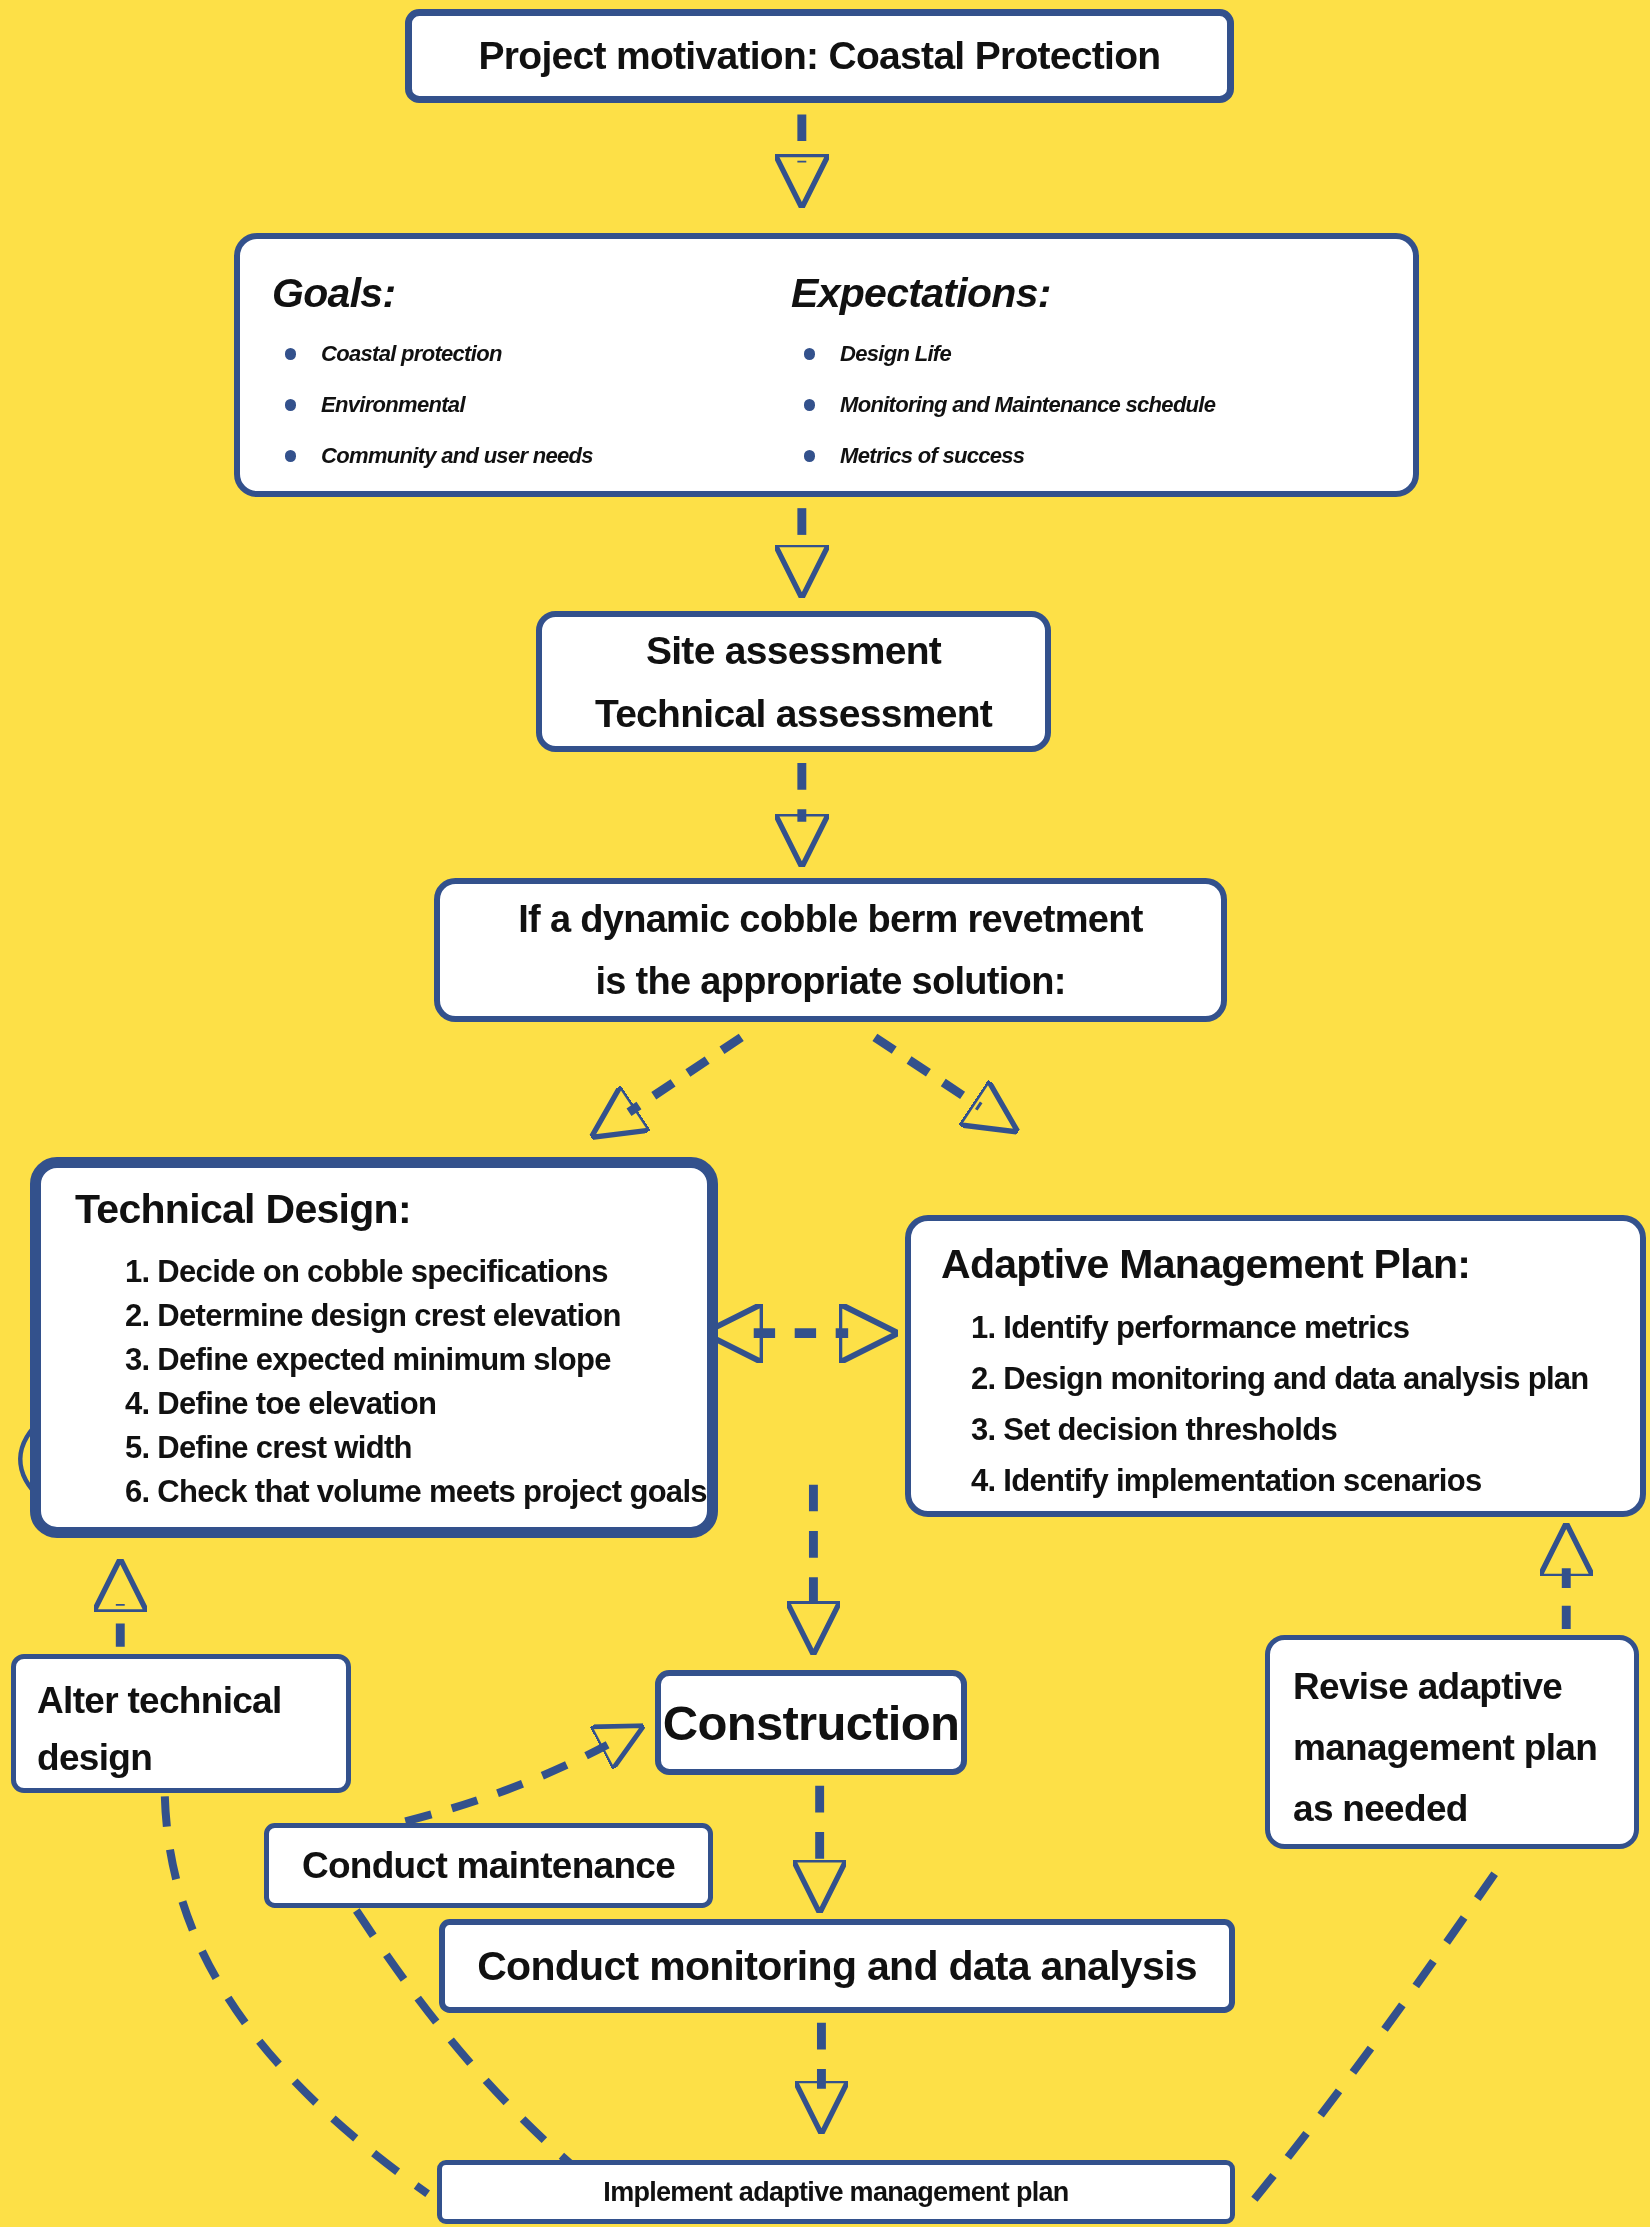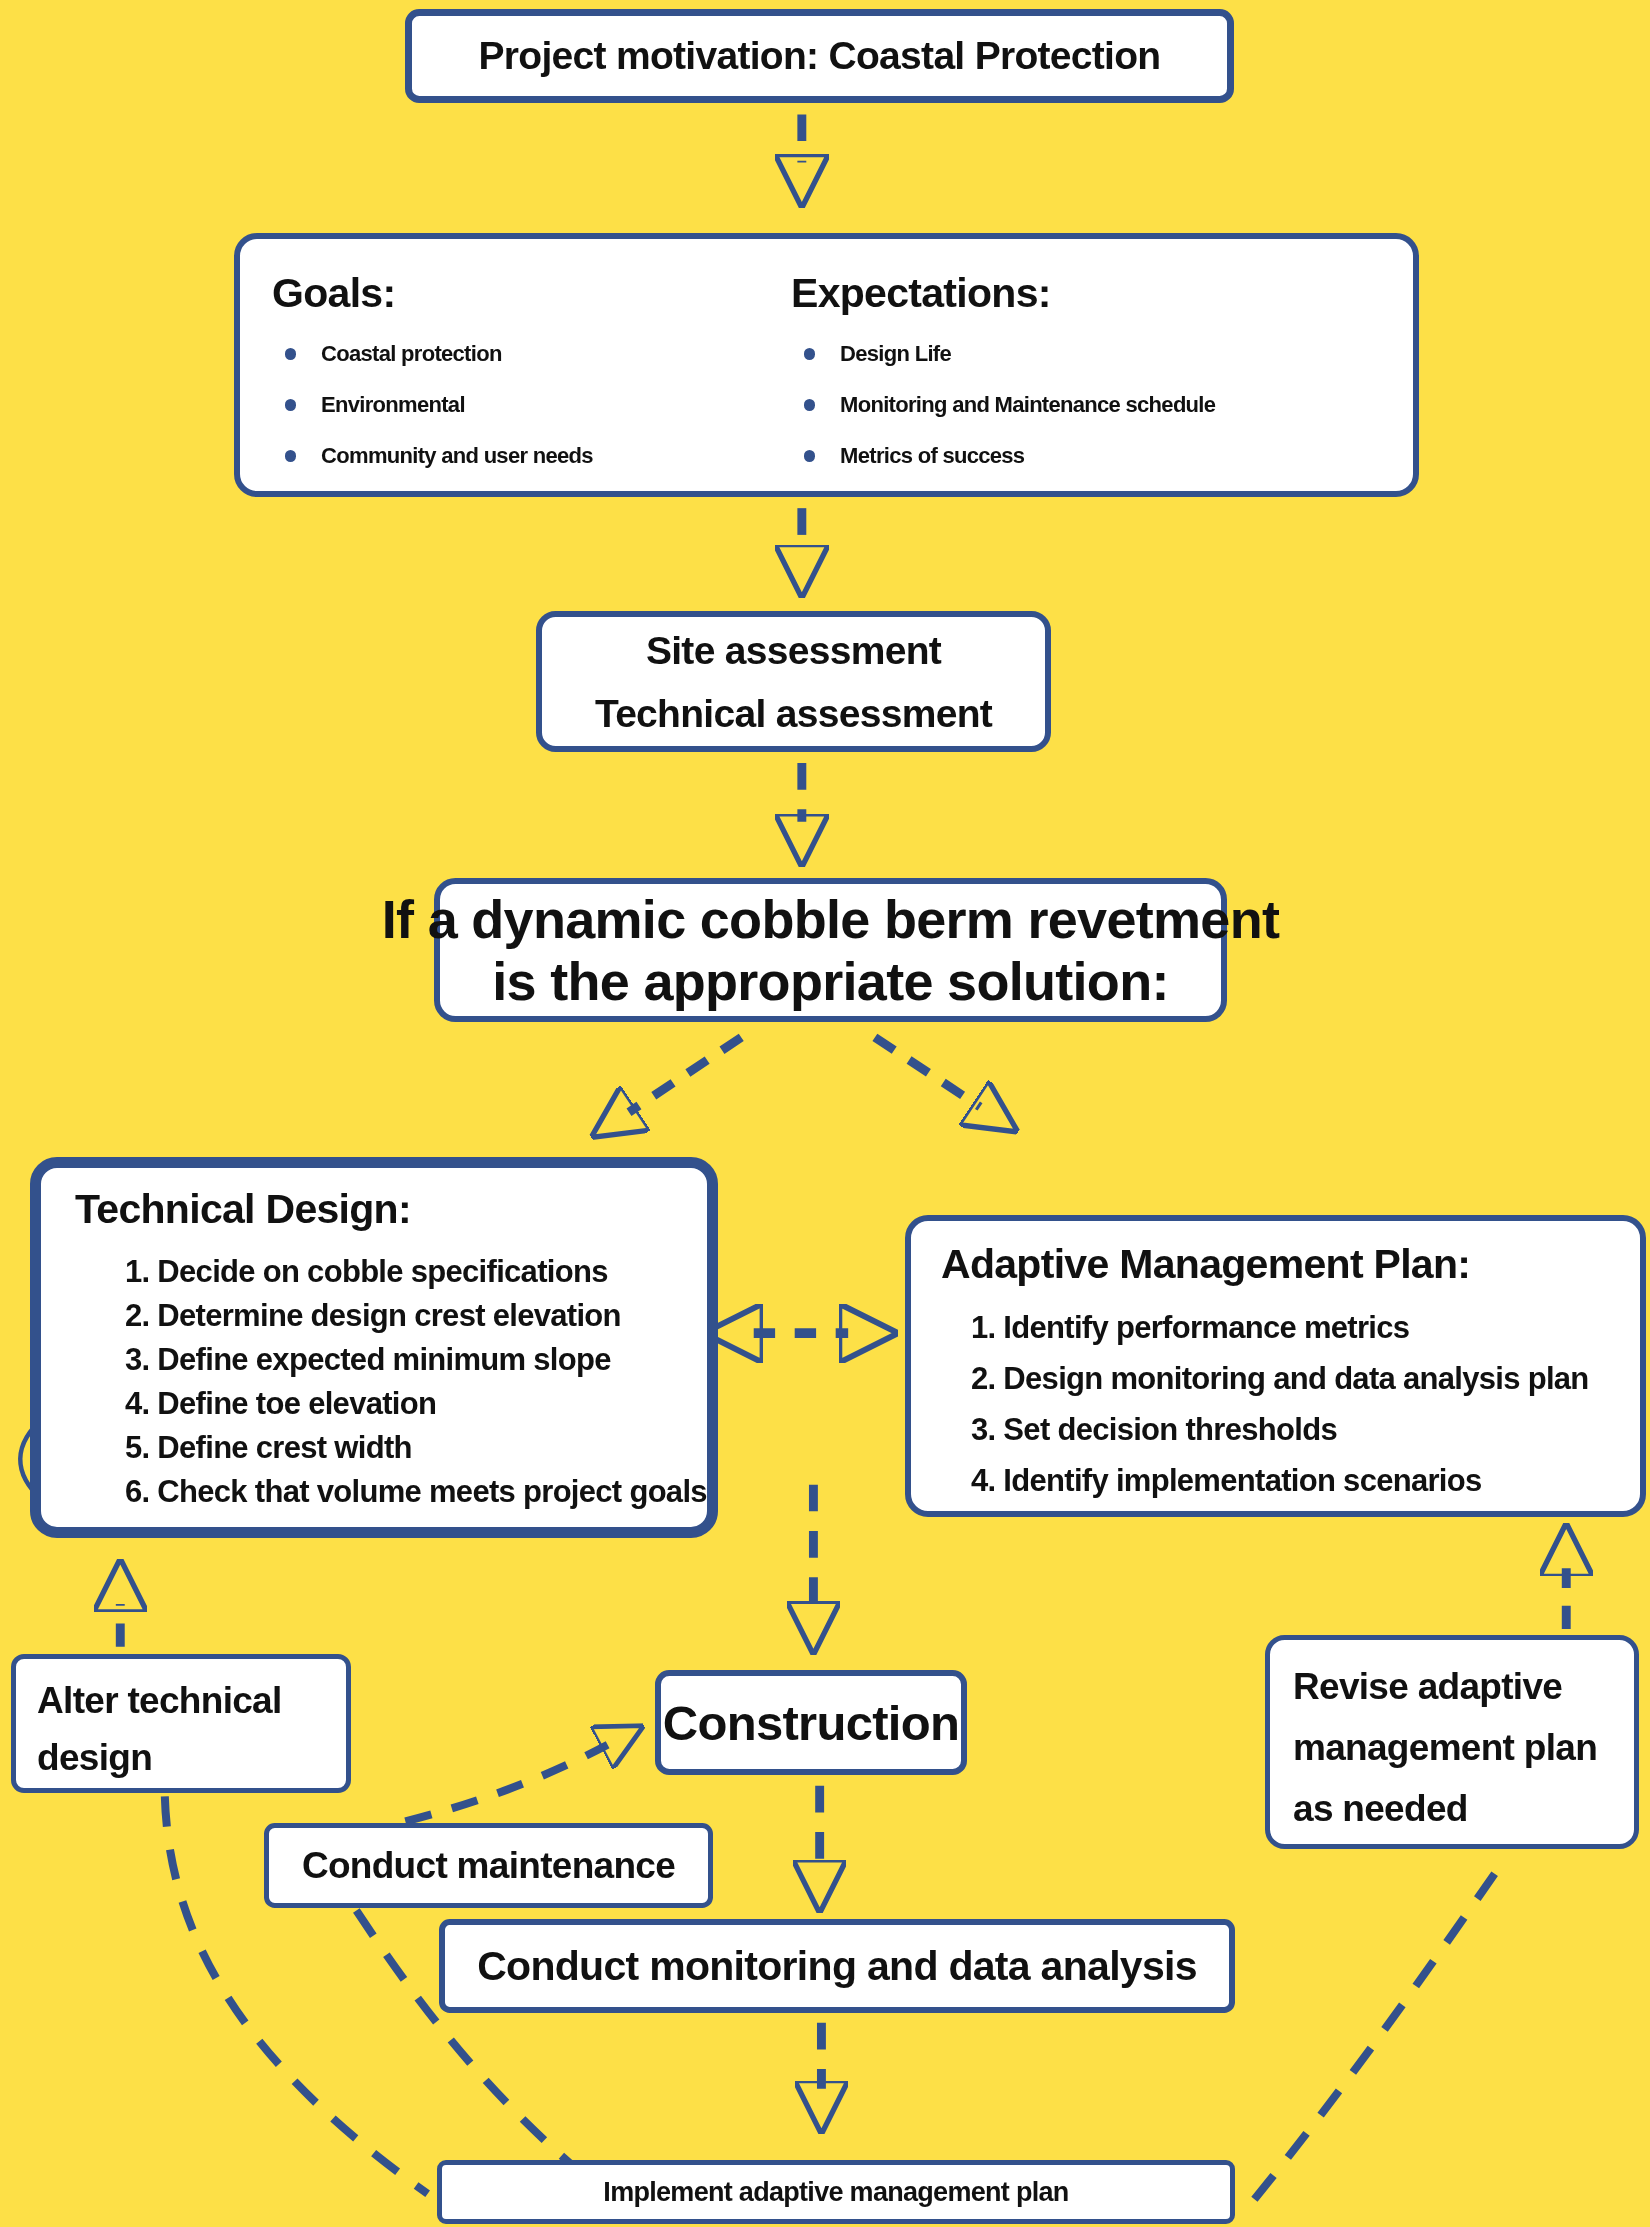--- a/index.html
+++ b/index.html
@@ -16,28 +16,28 @@
   .loopa{stroke-width:9;stroke-dasharray:30 24;}
   .arc{stroke-width:5;}
   .box{
     position:absolute;box-sizing:border-box;background:#ffffff;
     border:6.2px solid #33518C;border-radius:19.6px;font-weight:bold;letter-spacing:-0.7px;
   }
   .center{display:flex;align-items:center;justify-content:center;text-align:center;}
   .nowrap{white-space:nowrap;}
   .title-box{left:405px;top:9px;width:829px;height:94px;border-width:7.1px;border-radius:14.3px;font-size:39px;}
   .goals-box{left:234px;top:233px;width:1185px;height:264px;border-radius:23px;}
-  .col{position:absolute;top:19.6px;}
+  .col{position:absolute;top:19.6px;font-style:italic;}
   .goals-col{left:32px;}
   .exp-col{left:551px;}
   .col-h{font-size:41px;height:70px;display:flex;align-items:center;white-space:nowrap;}
   .li{display:flex;align-items:center;height:51px;padding-left:12.5px;font-size:22px;white-space:nowrap;}
   .dot{width:11.6px;height:11.6px;border-radius:50%;background:#33518C;margin-right:25px;flex:none;}
   .assessment-box{left:536px;top:611px;width:515px;height:141px;border-radius:19.6px;font-size:39px;line-height:55px;flex-direction:column;gap:8px;}
-  .condition-box{left:434px;top:878px;width:793px;height:144px;border-radius:21.4px;font-size:54px;line-height:62px;flex-direction:column;}
+  .condition-box{left:434px;top:878px;width:793px;height:144px;border-radius:21.4px;font-size:38px;line-height:62px;flex-direction:column;}
   .td-box{left:30px;top:1157px;width:688px;height:381px;border-width:11.6px;border-radius:27px;padding:18px 0 0 34px;}
   .td-box .box-h{font-size:41px;height:64px;white-space:nowrap;}
   .td-box .num{margin-left:50px;height:44px;display:flex;align-items:center;font-size:31px;white-space:nowrap;}
   .amp-box{left:905px;top:1215px;width:741px;height:302px;border-radius:23px;padding:19.6px 0 0 30px;}
   .amp-box .box-h{font-size:41px;height:62px;white-space:nowrap;}
   .amp-box .num{margin-left:30px;height:51px;display:flex;align-items:center;font-size:31px;white-space:nowrap;}
   .construction-box{left:655px;top:1670px;width:312px;height:105px;border-radius:14.3px;font-size:49px;}
   .alter-box{left:10.7px;top:1654px;width:340px;height:139px;border-width:5.3px;border-radius:13px;padding:12.5px 0 0 21.4px;font-size:37px;line-height:57px;}
   .maintenance-box{left:264px;top:1823px;width:449px;height:85px;border-width:5.3px;border-radius:10.7px;font-size:37px;}
   .monitoring-box{left:439px;top:1919px;width:796px;height:94px;border-radius:10.7px;font-size:41px;}

